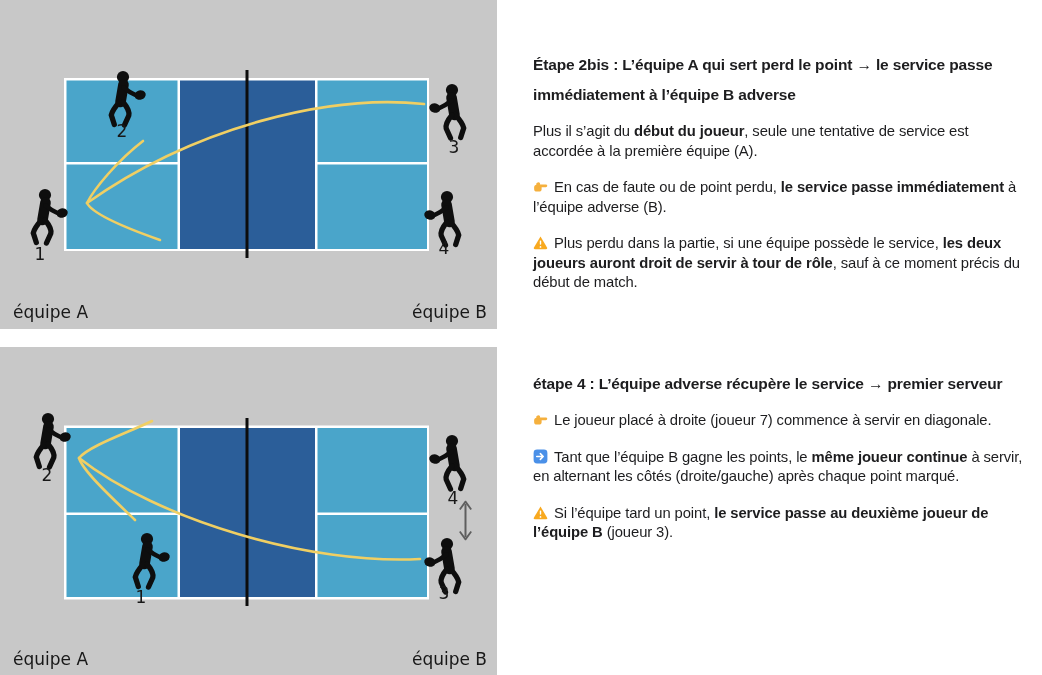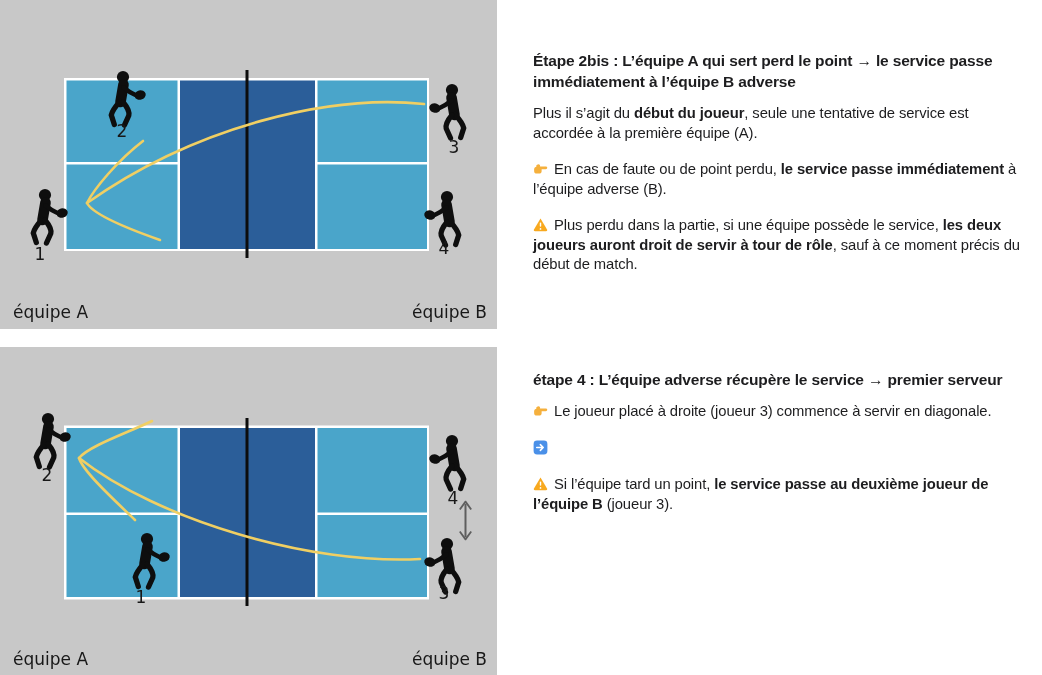--- a/index.html
+++ b/index.html
@@ -12,21 +12,21 @@
   .app{display:flex;width:1042px;height:675px;}
   .left-col{width:497px;display:flex;flex-direction:column;}
   .panel{background:var(--panel-bg);}
   .panel-1{height:329px;}
   .panel-gap{height:18px;background:#ffffff;}
   .panel-2{height:328px;}
   svg{display:block;}
   .right-col{flex:1;box-sizing:border-box;padding:50px 12px 0 36px;}
   .section-1{height:297px;box-sizing:border-box;}
   .section-2{padding-top:22px;}
-  h2{margin:0 0 12px 0;font-size:15.5px;line-height:21px;font-weight:700;letter-spacing:-0.15px;}
+  h2{margin:0 0 12px 0;font-size:15.5px;line-height:30px;font-weight:700;letter-spacing:-0.15px;}
   p.para{margin:0 0 17px 0;font-size:14.8px;line-height:19.5px;letter-spacing:-0.1px;}
   p.para b{font-weight:700;}
   .icon{display:inline-block;width:15px;height:15px;vertical-align:-2px;margin-right:6px;}
   .icon svg{width:15px;height:15px;}
   .diagram-label{font-family:"DejaVu Sans",sans-serif;}
 </style>
 </head>
 <body>
 
 <div class="app">
@@ -158,26 +158,26 @@
     <section class="section-2">
       <h2>étape 4 : L’équipe adverse récupère le service → premier serveur</h2>
 
 
       <p class="para"><span class="icon"><svg viewBox="0 0 20 20">
               <g fill="var(--emoji-hand,#f5b03d)">
                 <rect x="1.5" y="7.6" width="10" height="9.2" rx="3.6"></rect>
                 <rect x="6.5" y="7.2" width="12.5" height="3.8" rx="1.9"></rect>
                 <rect x="4.2" y="4.6" width="5.4" height="4.4" rx="2.2" transform="rotate(-28 6.9 6.8)"></rect>
               </g>
-            </svg></span><span><span>Le joueur placé à droite (joueur 3) commence à servir en diagonale.</span></span></p>
+            </svg></span><span><span>Le joueur placé à droite (joueur 7) commence à servir en diagonale.</span></span></p>
 
       <p class="para"><span class="icon"><svg viewBox="0 0 20 20">
               <rect x="0.8" y="0.8" width="18.4" height="18.4" rx="4.6" fill="var(--emoji-arrow-bg,#4a90e8)"></rect>
               <path d="M5,10 H13.2 M9.8,6.2 L13.6,10 L9.8,13.8" stroke="#fff" stroke-width="2.1" fill="none" stroke-linecap="round" stroke-linejoin="round"></path>
-            </svg></span></p>
+            </svg></span><span><span>Tant que l’équipe B gagne les points, le </span><b>même joueur continue</b><span> à servir, en alternant les côtés (droite/gauche) après chaque point marqué.</span></span></p>
 
       <p class="para"><span class="icon"><svg viewBox="0 0 20 20">
               <path d="M10,2.1 L18.7,16.8 a1.5,1.5 0 0 1 -1.3,2.2 H2.6 a1.5,1.5 0 0 1 -1.3,-2.2 Z" fill="var(--emoji-warning,#f8a91f)"></path>
               <rect x="9.05" y="7.2" width="1.9" height="5.8" rx="0.95" fill="#fff"></rect>
               <circle cx="10" cy="15.9" r="1.15" fill="#fff"></circle>
             </svg></span><span><span>Si l’équipe tard un point, </span><b>le service passe au deuxième joueur de l’équipe B</b><span> (joueur 3).</span></span></p>
     </section>
   </div>
 </div>
 

